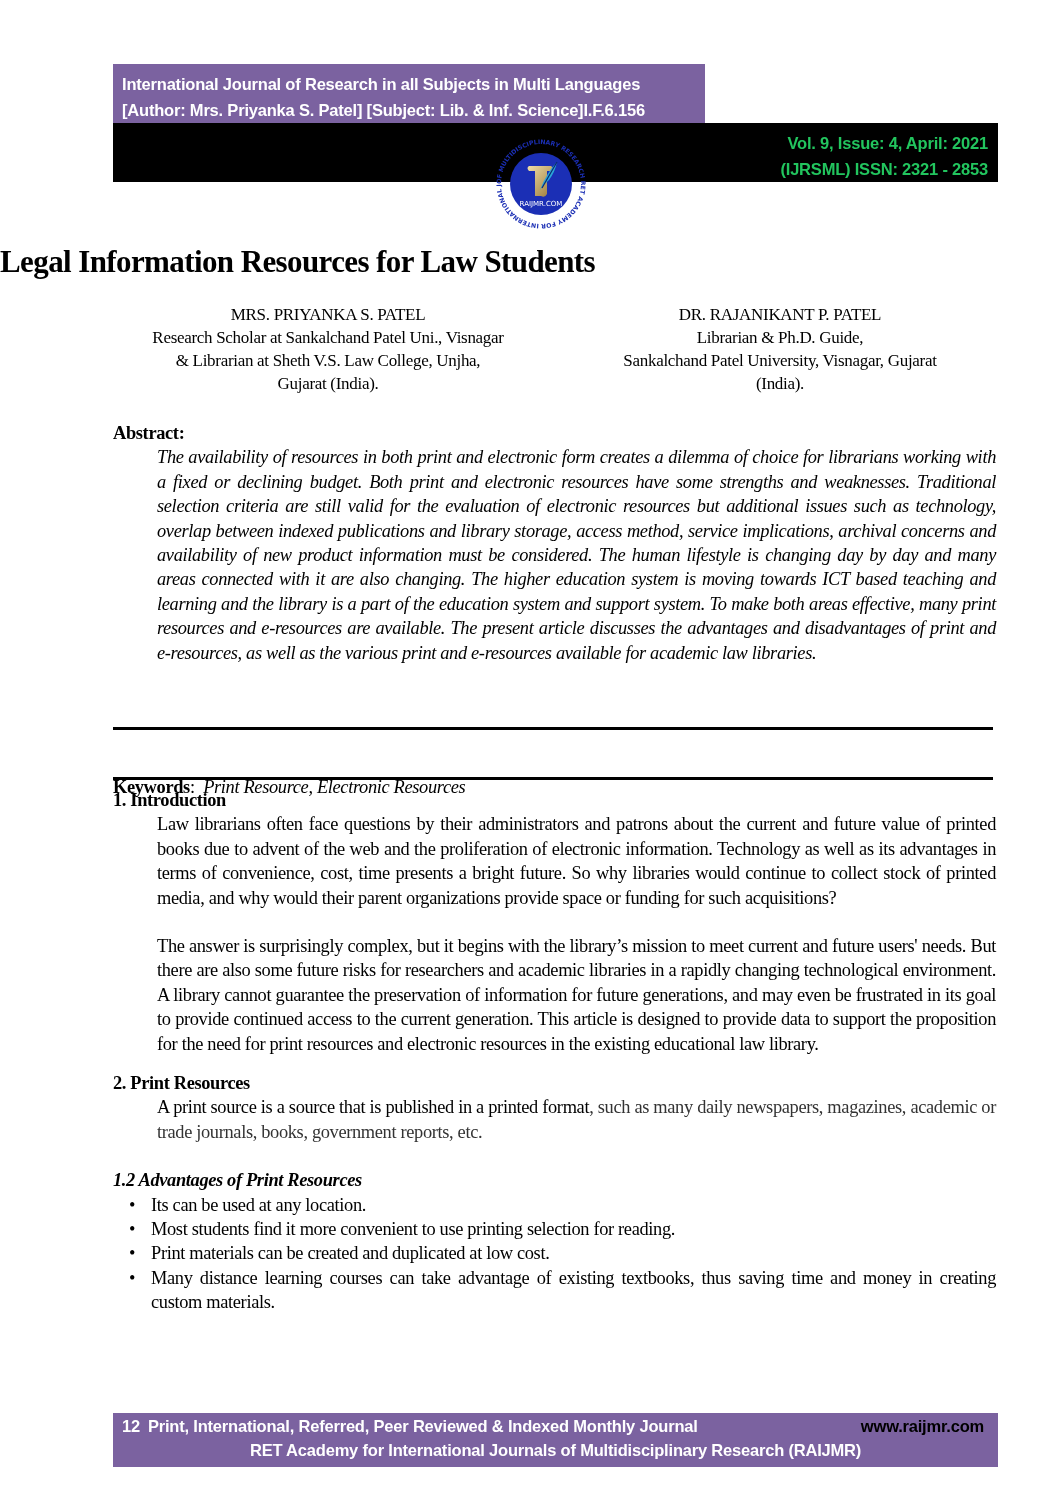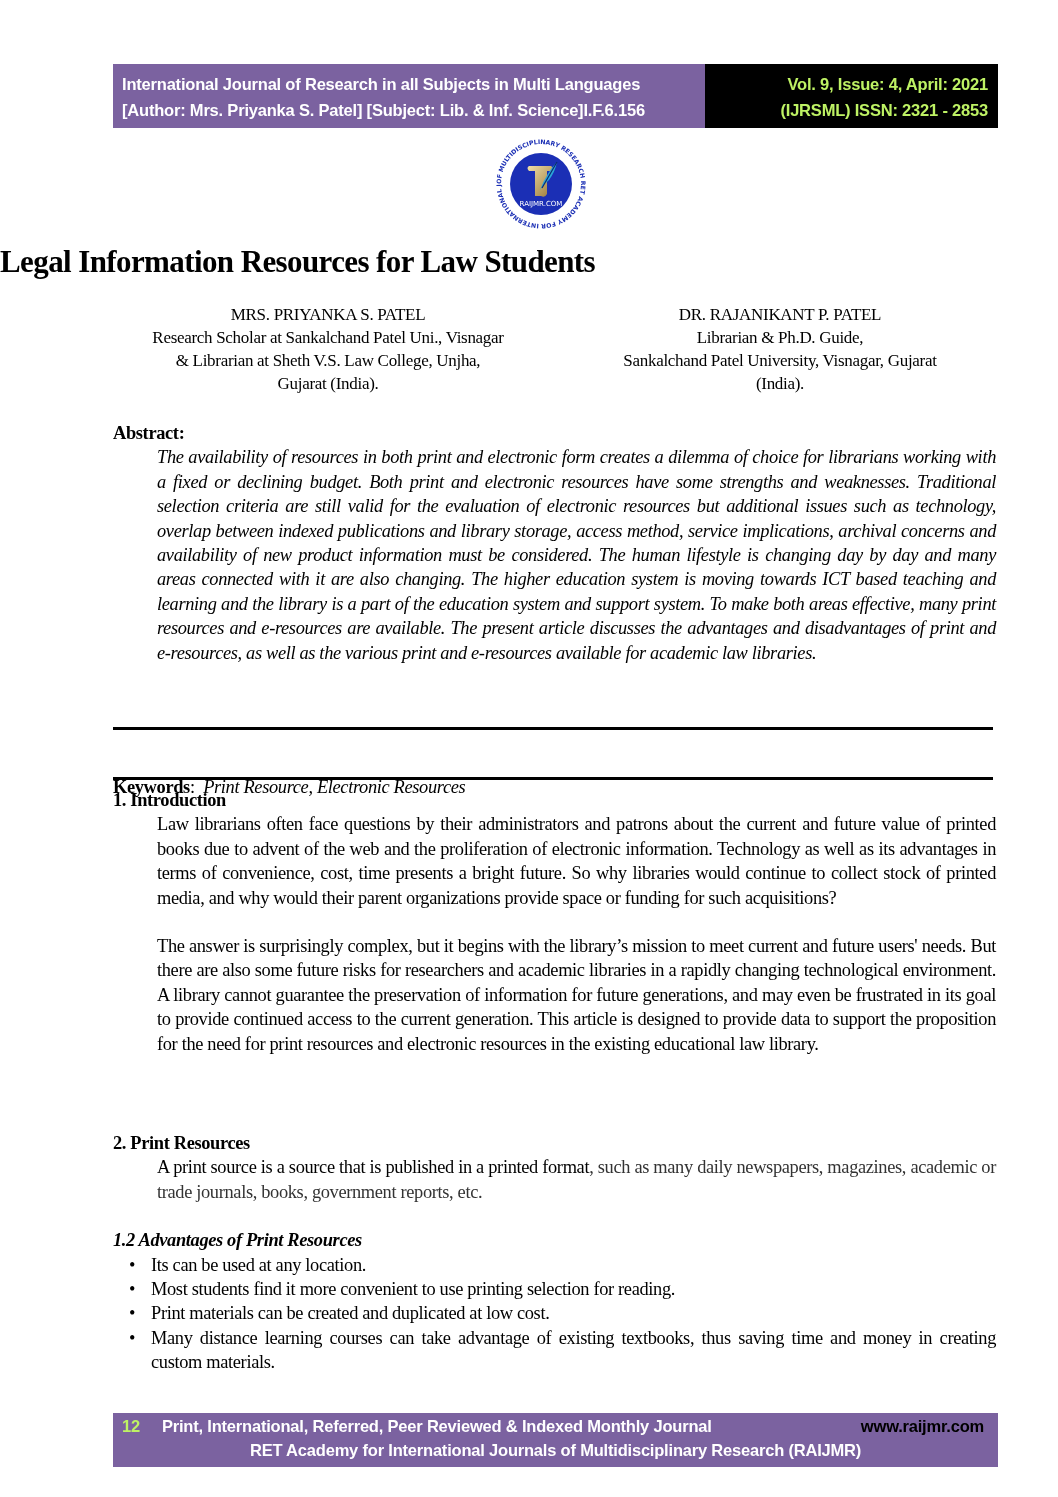--- a/index.html
+++ b/index.html
@@ -1,22 +1,22 @@
 <!DOCTYPE html>
 <html><head>
 <meta charset="utf-8">
 <style>
   * { box-sizing: border-box; margin: 0; padding: 0; }
   html, body { width: 1058px; height: 1497px; background: #ffffff; }
   body { position: relative; font-family: "Liberation Serif", serif; color: #000; overflow: hidden; }
 
   
-  .hdr { position: absolute; left: 113px; top: 64px; width: 885px; height: 49px; display: flex; }
+  .hdr { position: absolute; left: 113px; top: 64px; width: 885px; height: 49px; display: flex; flex-direction: column; }
   .hdr-left { width: 592px; height: 64px; background: #7b62a0; color: #fff; padding: 7px 0 0 9px; }
-  .hdr-right { flex: 1; height: 64px; background: #000; color: #bef264; padding: 7px 0 0 0; text-align: right; padding-right: 10px; }
+  .hdr-right { flex: 1; height: 64px; background: #000; color: #22c55e; padding: 7px 0 0 0; text-align: right; padding-right: 10px; }
   .hdr-line { font-family: "Liberation Sans", sans-serif; font-weight: bold; font-size: 16.5px; line-height: 26px; white-space: nowrap; letter-spacing: -0.2px; }
 
   
   .logo { position: absolute; left: 495px; top: 138px; width: 92px; height: 92px; }
 
   .title { position: absolute; left: 0; width: 1058px; top: 244px; font-weight: bold; font-size: 31px; letter-spacing: -0.6px; }
 
   .author { position: absolute; top: 303px; text-align: center; font-size: 17px; line-height: 23px; letter-spacing: -0.3px; }
   .author.a1 { left: 113px; width: 430px; }
   .author.a2 { left: 575px; width: 410px; }
@@ -30,21 +30,21 @@
   .rule { position: absolute; left: 113px; width: 880px; height: 3px; background: #000; }
 
   ul.adv { list-style: none; }
   ul.adv li { position: relative; padding-left: 38px; text-align: justify; }
   ul.adv li .bullet { position: absolute; left: 16px; top: 0; }
 
   
   .ftr { position: absolute; left: 113px; top: 1413px; width: 885px; height: 54px; background: #7b62a0; color: #fff; font-family: "Liberation Sans", sans-serif; font-weight: bold; font-size: 16.5px; letter-spacing: -0.2px; }
   .ftr-row1 { position: absolute; left: 9px; top: 4px; right: 14px; height: 24px; display: flex; justify-content: space-between; white-space: nowrap; }
   .ftr-row2 { position: absolute; left: 0; right: 0; top: 28px; text-align: center; white-space: nowrap; }
-  .pg { color: #bef264; margin-right: 22px; }
+  .pg { color: #ffffff; margin-right: 8px; }
   .url { color: #000; }
 </style>
 </head>
 <body>
 
 <div class="hdr">
   <div class="hdr-left">
     <div class="hdr-line">International Journal of Research in all Subjects in Multi Languages</div>
     <div class="hdr-line">[Author: Mrs. Priyanka S. Patel] [Subject: Lib. &amp; Inf. Science]I.F.6.156</div>
   </div>
@@ -105,21 +105,21 @@
 
 <div class="rule" style="top:777px;"></div>
 
 <div class="content" style="top:788px;">
   <div class="h">1. Introduction</div>
   <div class="just">Law librarians often face questions by their administrators and patrons about the current and future value of printed books due to advent of the web and the proliferation of electronic information. Technology as well as its advantages in terms of convenience, cost, time presents a bright future. So why libraries would continue to collect stock of printed media, and why would their parent organizations provide space or funding for such acquisitions?</div>
   <div style="height:24px;"></div>
   <div class="just">The answer is surprisingly complex, but it begins with the library’s mission to meet current and future users' needs. But there are also some future risks for researchers and academic libraries in a rapidly changing technological environment. A library cannot guarantee the preservation of information for future generations, and may even be frustrated in its goal to provide continued access to the current generation. This article is designed to provide data to support the proposition for the need for print resources and electronic resources in the existing educational law library.</div>
 </div>
 
-<div class="content" style="top:1131px;">
+<div class="content" style="top:1071px;">
   <div class="h">2. Print Resources</div>
   <div class="just"><span>A print source is a source that is published in a printed format</span><span class="gray">, such as many daily newspapers, magazines, academic or trade journals, books, government reports, etc.</span></div>
   <div style="height:24px;"></div>
   <div class="h it">1.2 Advantages of Print Resources</div>
   <ul class="adv">
     <li><span class="bullet">•</span><span>Its can be used at any location.</span></li>
     <li><span class="bullet">•</span><span>Most students find it more convenient to use printing selection for reading.</span></li>
     <li><span class="bullet">•</span><span>Print materials can be created and duplicated at low cost.</span></li>
     <li><span class="bullet">•</span><span>Many distance learning courses can take advantage of existing textbooks, thus saving time and money in creating custom materials.</span></li>
   </ul>

